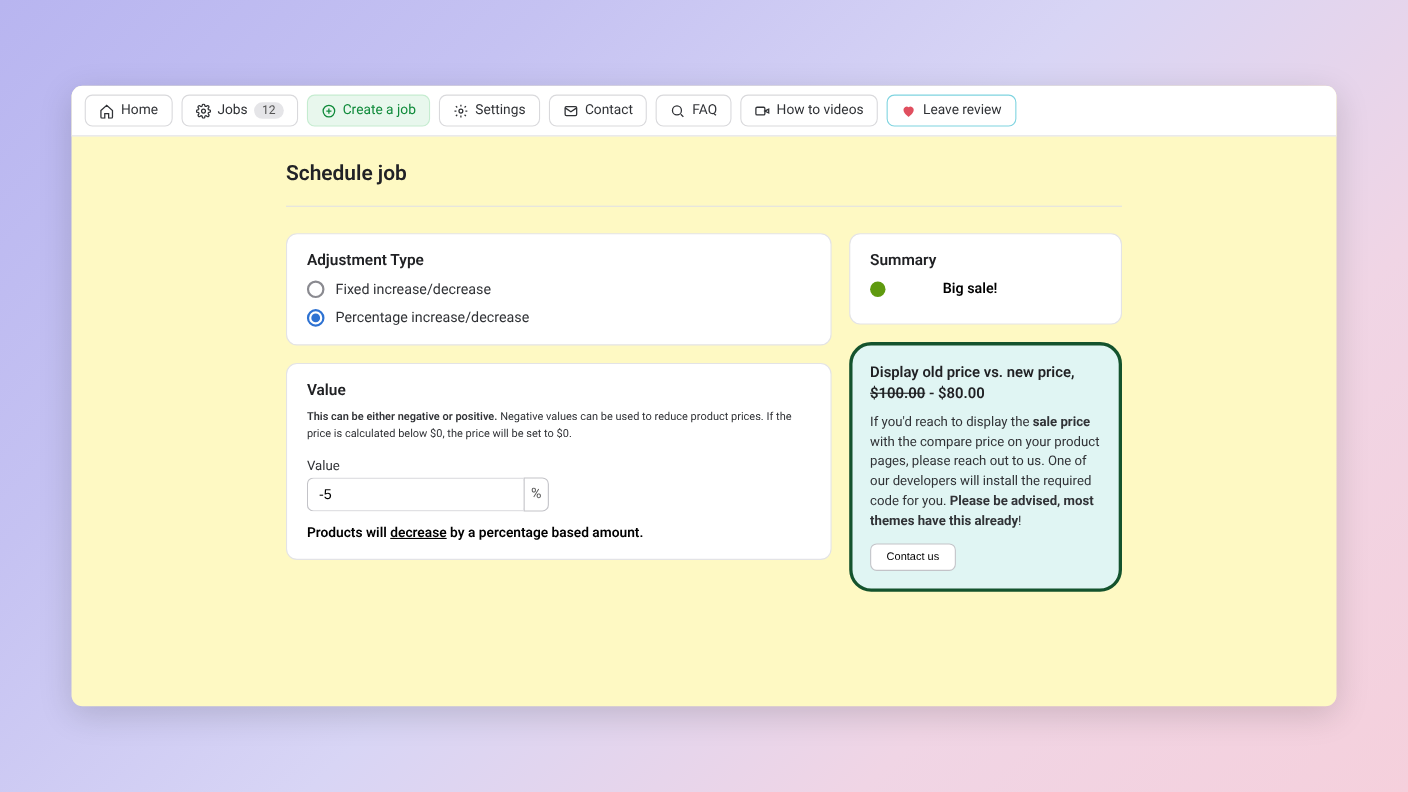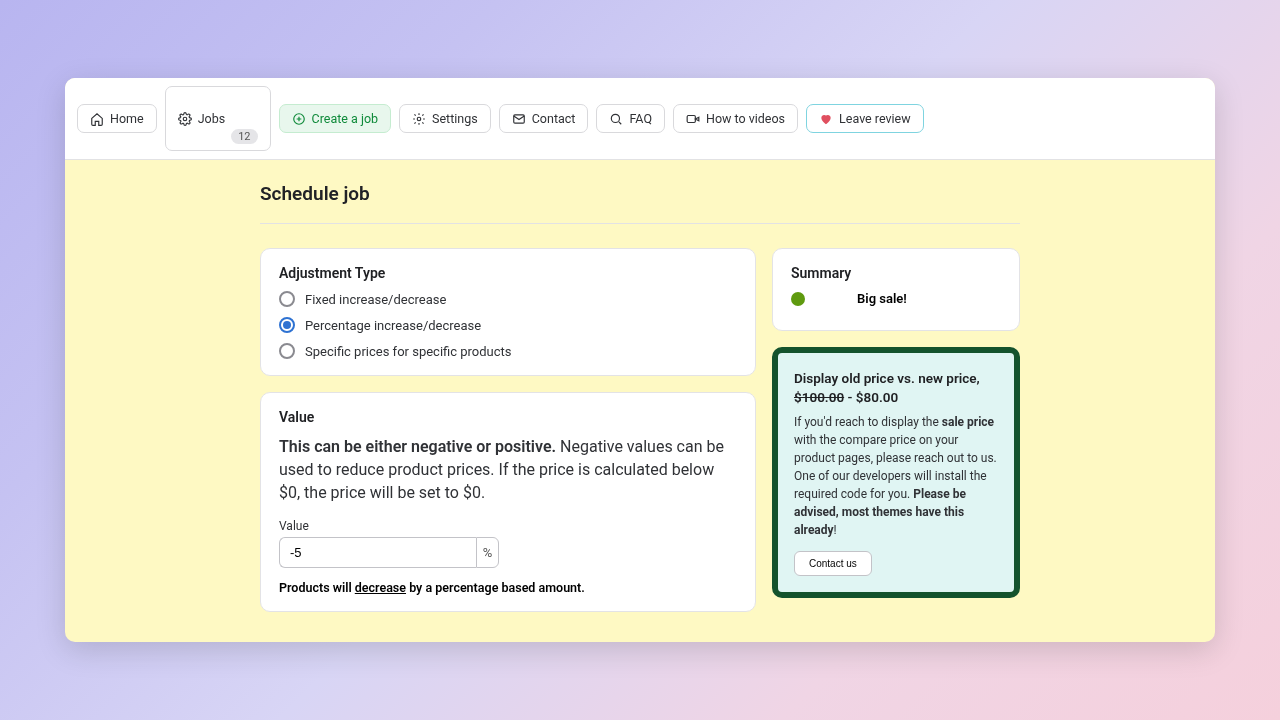--- a/index.html
+++ b/index.html
@@ -20,21 +20,21 @@
 }
 .nav-btn {
   display: flex; align-items: center; gap: 6px;
   padding: 6px 12px; border: 1px solid #d9d9dc; border-radius: 7px;
   background: #fff; color: #303236; font-size: 12.5px; cursor: pointer;
 }
 .nav-btn.active { background: #e8f7ed; border-color: #c5ecd0; color: #0f8a3a; align-items: flex-end; }
 .nav-btn.review { border-color: #7fd4e0; }
 .nav-badge {
   background: #e5e5e8; color: #555; border-radius: 10px;
-  padding: 1px 7px; font-size: 11px; margin-top: 36px;
+  padding: 1px 7px; font-size: 11px;
 }
 .nav-icon { width: 14px; height: 14px; display: inline-flex; align-items: center; justify-content: center; }
 .content {
   flex: 1; overflow-y: auto; padding: 22px 0 40px 0;
 }
 .inner { width: 760px; margin: 0 auto; position: relative; }
 .page-title {
   font-size: 19px; font-weight: 600; color: #212226; margin-bottom: 18px;
 }
 .divider { border: none; border-top: 1px solid #e2e2e4; margin-bottom: 24px; }
@@ -66,42 +66,42 @@
 .radio-item { display: flex; align-items: center; gap: 10px; cursor: pointer; }
 .radio-circle {
   width: 16px; height: 16px; border: 2px solid #8a8a90; border-radius: 50%;
   display: flex; align-items: center; justify-content: center; flex-shrink: 0;
 }
 .radio-item.selected .radio-circle { border-color: #2e72d2; }
 .radio-item.selected .radio-circle::after {
   content: ""; width: 8px; height: 8px; background: #2e72d2; border-radius: 50%;
 }
 .radio-label { font-size: 13px; color: #303236; }
-.value-desc { font-size: 16px; color: #303236; margin-bottom: 14px; line-height: 1.45; }
+.value-desc { font-size: 10px; color: #303236; margin-bottom: 14px; line-height: 1.45; }
 .value-desc strong { font-weight: 600; }
 .field-label { font-size: 12px; color: #303236; margin-bottom: 4px; display: block; }
 .value-input-row { display: flex; align-items: stretch; width: 220px; }
 .value-input-row input {
   flex: 1; height: 31px; border: 1px solid #c3c3c8; border-right: none;
   border-radius: 6px 0 0 6px; padding: 0 10px; font-size: 13px;
 }
 .value-suffix {
   width: 40px; display: flex; align-items: center; justify-content: center;
   border: 1px solid #c3c3c8; border-radius: 0 6px 6px 0; background: #fff;
   font-size: 13px; color: #555;
 }
 .value-note { font-size: 12.5px; font-weight: 600; margin-top: 12px; }
 .value-note u { text-decoration: underline; }
 .summary-dot-row { display: flex; align-items: center; gap: 8px; margin-bottom: 8px; }
 .summary-dot { width: 14px; height: 14px; border-radius: 50%; background: #5f9a0f; }
 .summary-name { font-size: 13px; font-weight: 600; padding-left: 44px; }
 .summary-list { list-style: disc; padding-left: 18px; }
 .summary-list li { font-size: 12px; color: #303236; margin-bottom: 6px; line-height: 1.4; }
 .info-card {
-  background: #e0f5f3; border: 6px solid #14532d; border-radius: 10px;
+  background: #e0f5f3; border: 3px solid #14532d; border-radius: 20px;
   padding: 16px;
 }
 .info-title { font-size: 13.5px; font-weight: 600; color: #202124; line-height: 1.4; }
 .strike { text-decoration: line-through; }
 .info-body { font-size: 12px; color: #303236; line-height: 1.5; margin-top: 6px; }
 .contact-btn {
   margin-top: 12px; padding: 6px 14px; background: #fff; border: 1px solid #c3c3c8;
   border-radius: 6px; font-size: 10px; cursor: pointer;
 }
 svg { display: block; }
@@ -196,24 +196,20 @@
             <div class="card-title">Adjustment Type</div>
             <div class="radio-list">
               <div class="radio-item">
                 <span class="radio-circle"></span>
                 <span class="radio-label">Fixed increase/decrease</span>
               </div>
               <div class="radio-item selected">
                 <span class="radio-circle"></span>
                 <span class="radio-label">Percentage increase/decrease</span>
               </div>
-              <div class="radio-item">
-                <span class="radio-circle"></span>
-                <span class="radio-label">Specific prices for specific products</span>
-              </div>
             </div>
           </div>
 
           <div class="card">
             <div class="card-title">Value</div>
             <p class="value-desc">
               <strong>This can be either negative or positive.</strong><span> Negative values can be used to reduce product prices. If the price is calculated below $0, the price will be set to $0.</span>
             </p>
             <label class="field-label">Value</label>
             <div class="value-input-row">

